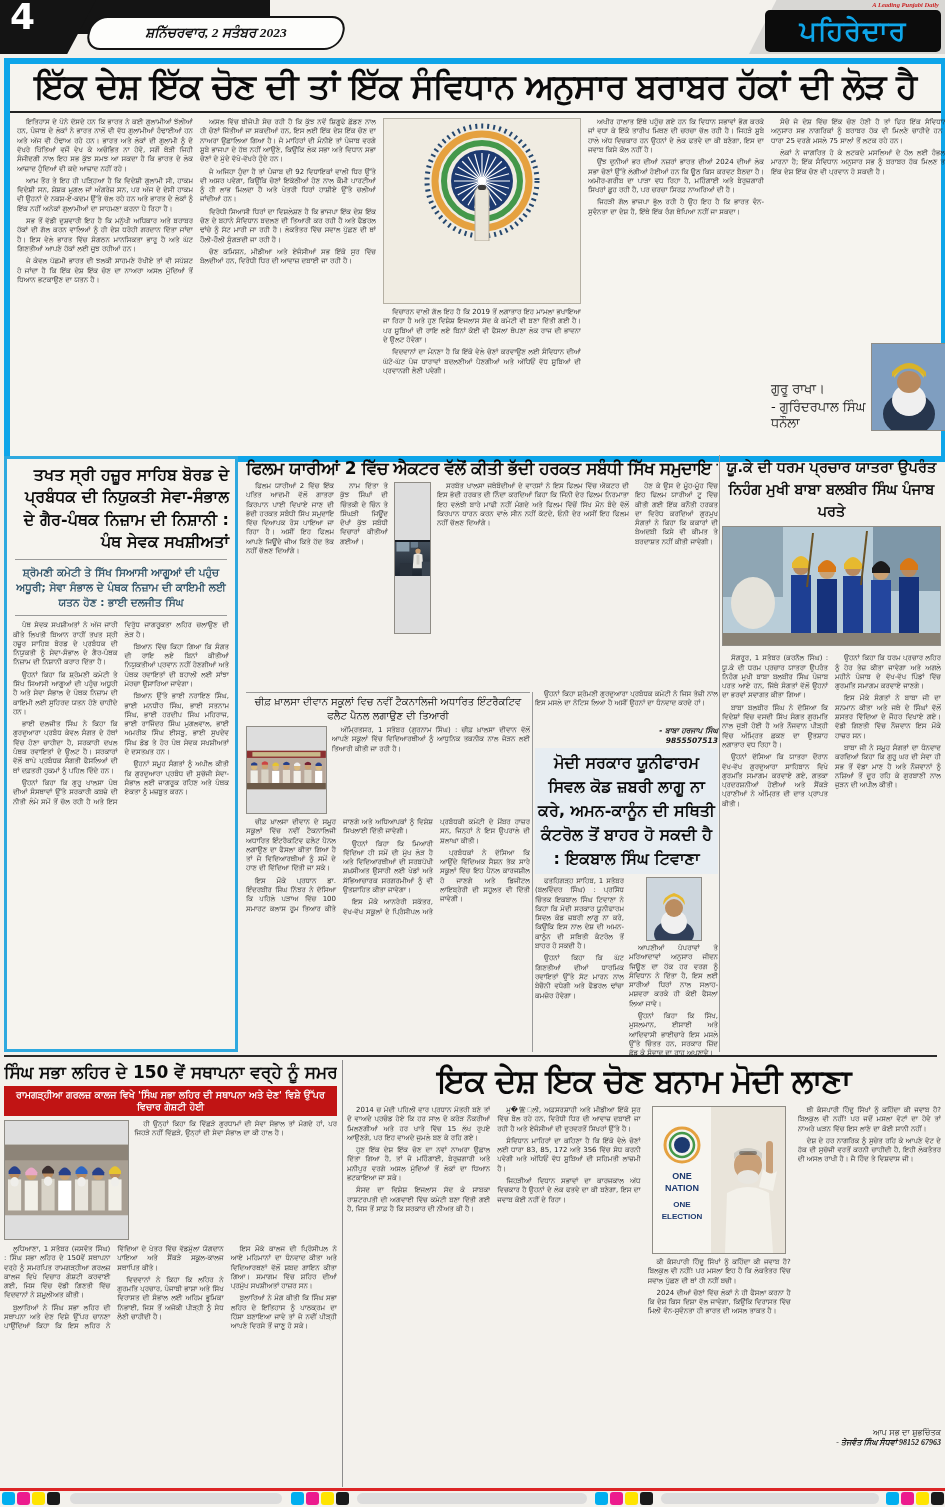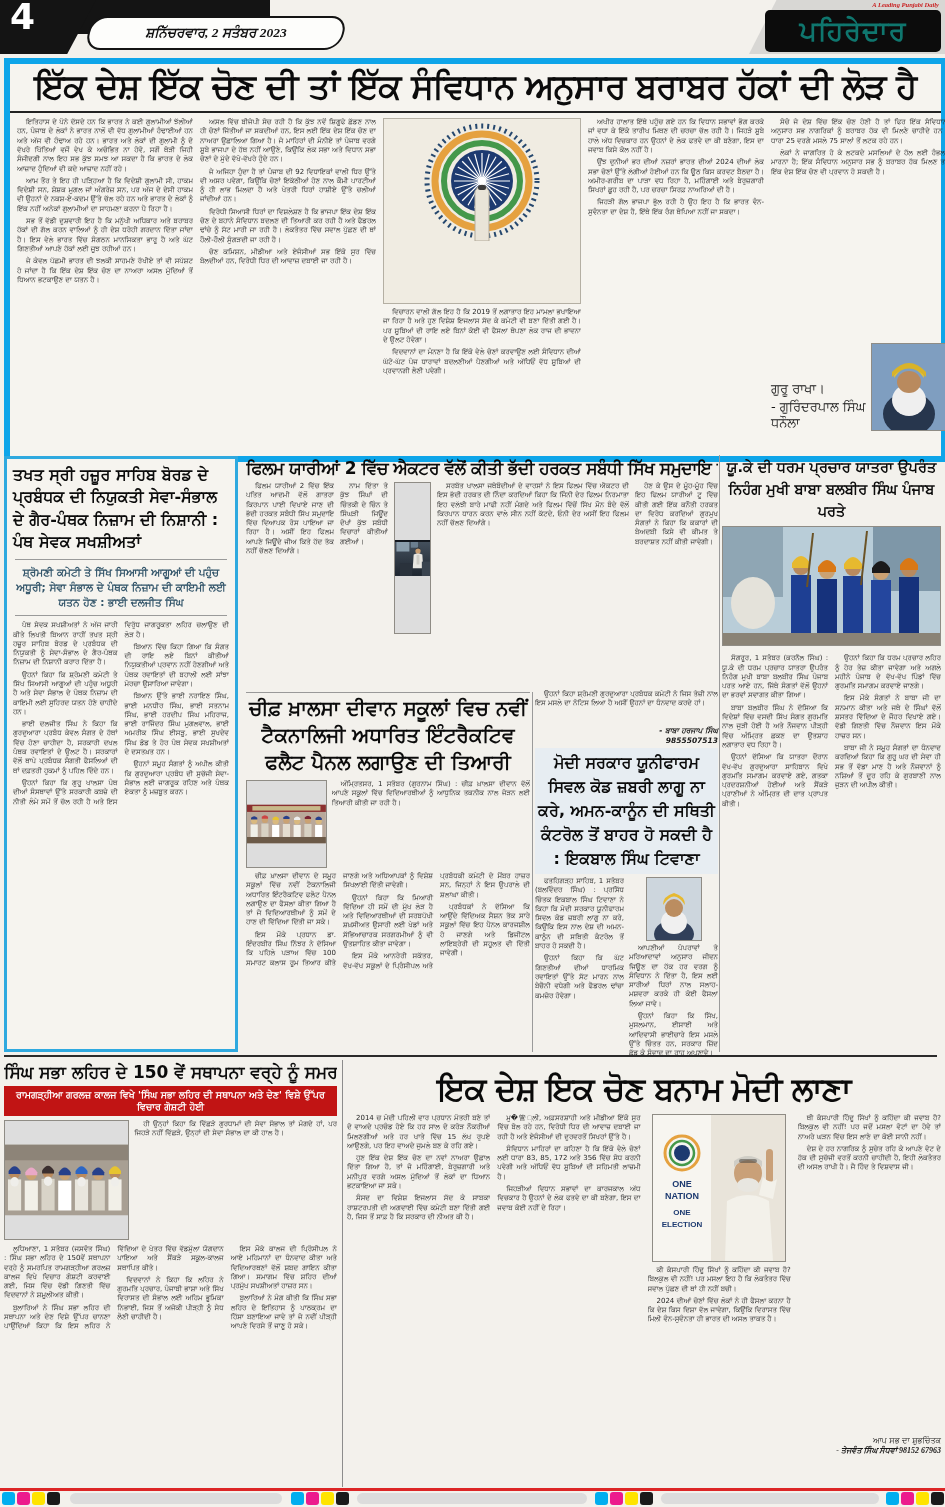--- a/index.html
+++ b/index.html
@@ -13,67 +13,67 @@
   .photo{border:1px solid #8f8c85;background:#ddd;overflow:hidden;}
   
   .mh-black{left:0;top:0;width:270px;height:34px;background:#141414;}
   .mh-black2{left:0;top:0;width:96px;height:54px;background:#141414;clip-path:polygon(0 0,100% 0,70% 100%,0 100%);}
   .mh-num{left:10px;top:-4px;color:#fff;font-size:36px;font-weight:800;}
   .mh-pill{left:88px;top:16px;width:252px;height:30px;background:#fdfdfb;border:2px solid #141414;border-radius:16px;transform:skewX(-14deg);}
   .mh-pill-text{width:100%;height:100%;display:flex;align-items:center;justify-content:center;transform:skewX(14deg);
       font-family:"Liberation Serif",serif;font-style:italic;font-weight:700;font-size:13.5px;color:#111;}
   .mh-gray{right:0;top:0;width:196px;height:54px;background:#d8d7d4;clip-path:polygon(14% 0,100% 0,100% 100%,0 100%);}
   .mh-logo{right:4px;top:10px;width:176px;height:42px;background:#0c0c0c;border-radius:5px;display:flex;align-items:center;justify-content:center;
-      color:#0f766e;font-size:27px;font-weight:800;letter-spacing:1px;}
+      color:#0ea5e9;font-size:27px;font-weight:800;letter-spacing:1px;}
   .mh-tag{right:6px;top:1px;color:#c92121;font-size:6.5px;font-style:italic;font-weight:700;font-family:"Liberation Serif",serif;}
   
   #lead{left:4px;top:58px;width:931px;height:392px;border:6px solid #0ea5e9;background:#f6f4ef;}
   .lead-hl{border-bottom:2px solid #222;padding:3px 6px 5px 6px;font-size:34px;line-height:1.15;font-weight:800;
       text-align:center;letter-spacing:-1px;white-space:nowrap;overflow:hidden;color:#0b0b0b;}
   .lead-cols{display:flex;gap:7px;padding:5px 7px;height:322px;}
   .lead-col{flex:0 0 176px;height:100%;}
   .lead-mid{flex:0 0 198px;height:100%;}
   .onoe-box{width:196px;height:184px;border:1px solid #b4afa3;background:#f0ece2;}
   .onoe-words{text-align:center;color:#1d3a70;font-size:19px;line-height:1.1;font-family:"Liberation Sans",sans-serif;}
   .onoe-words .w1{font-weight:400;} .onoe-words .w2{font-weight:800;}
   .onoe-hr{width:76%;height:1px;background:#56575c;margin:3px auto 0 auto;}
   .lead-close{display:flex;gap:4px;align-items:flex-end;margin-top:3px;}
   .lead-sign{flex:1;font-size:13px;text-align:left;}
   .lead-sign .g{margin-bottom:2px;}
   .lead-sign .b{font-weight:400;}
   
   #hazur{left:4px;top:456px;width:234px;height:596px;border:3px solid #2fa9df;background:#f6f4ef;padding:5px 6px;box-sizing:border-box;}
-  .hz-hl{font-size:16px;font-weight:800;text-align:left;line-height:1.4;color:#0c0c0c;}
+  .hz-hl{font-size:16px;font-weight:800;text-align:right;line-height:1.4;color:#0c0c0c;}
   .hz-sep{height:1px;background:#9a9a9a;margin:5px 2px;}
   .hz-sub{font-size:10.5px;font-weight:700;text-align:center;line-height:1.45;color:#34566b;}
   
   #film{left:246px;top:455px;width:472px;height:233px;}
   .film-hl{font-size:17px;font-weight:800;text-align:center;white-space:nowrap;overflow:hidden;letter-spacing:-0.5px;padding:3px 0 4px 0;color:#0b0b0b;}
   .film-row{display:flex;gap:6px;height:198px;}
   #filmtail{left:535px;top:690px;width:183px;height:56px;}
   .film-by{text-align:right;font-weight:700;font-style:italic;font-size:7.5px;margin-top:2px;}
   
   #ckd{left:246px;top:692px;width:284px;height:360px;border-top:1px solid #999;}
-  .ckd-hl{font-size:20px;font-weight:700;text-align:center;line-height:1.35;padding:2px 2px 4px 2px;color:#0b0b0b;}
+  .ckd-hl{font-size:10px;font-weight:400;text-align:center;line-height:1.35;padding:2px 2px 4px 2px;color:#0b0b0b;}
   .ckd-row{display:flex;gap:5px;}
   
   #ucc{left:535px;top:748px;width:183px;height:304px;}
   .ucc-hl{font-size:16px;font-weight:800;text-align:center;line-height:1.5;background:#e7edf2;padding:3px 2px;color:#0c0c0c;}
   .ucc-row{display:flex;gap:5px;margin-top:3px;height:232px;}
   
   #uk{left:722px;top:455px;width:219px;height:597px;}
   .uk-hl{font-size:14.5px;font-weight:700;text-align:center;line-height:1.5;padding:2px 0 4px 0;color:#0b0b0b;}
   
   #ss{left:4px;top:1060px;width:333px;height:427px;}
   .ss-hl{font-size:17px;font-weight:800;text-align:center;white-space:nowrap;overflow:hidden;color:#0b0b0b;padding:2px 0;}
   .ss-band{background:#c11414;color:#fff;font-size:9.5px;font-weight:700;text-align:center;padding:3px 2px;margin:2px 0 4px 0;}
   .ss-row{display:flex;gap:5px;}
   
   #modi{left:342px;top:1060px;width:599px;height:427px;border-left:1px solid #8c8c8c;padding-left:4px;box-sizing:border-box;}
-  .modi-hl{font-size:32px;font-weight:800;text-align:center;letter-spacing:-1px;white-space:nowrap;overflow:hidden;color:#0a0a0a;padding:2px 0 6px 0;margin-top:8px;}
+  .modi-hl{font-size:32px;font-weight:800;text-align:center;letter-spacing:-1px;white-space:nowrap;overflow:hidden;color:#0a0a0a;padding:2px 0 6px 0;}
   .modi-cols{display:flex;gap:7px;height:368px;}
   .modi-col{flex:1 1 0;height:100%;}
   .modi-close{text-align:right;font-size:8px;margin-top:4px;}
   .modi-close .b{font-weight:700;font-style:italic;font-family:"Liberation Serif",serif;}
   
   .pressline{left:0;top:1488px;width:945px;height:3px;background:#dc2626;}
   .swgroup{top:1492px;display:flex;gap:2px;}
   .sw{width:13px;height:13px;border-radius:3px;}
   .graypill{top:1493px;height:11px;background:#dcdcdc;border-radius:6px;}
   .vline{background:#9a9a9a;width:1px;}

